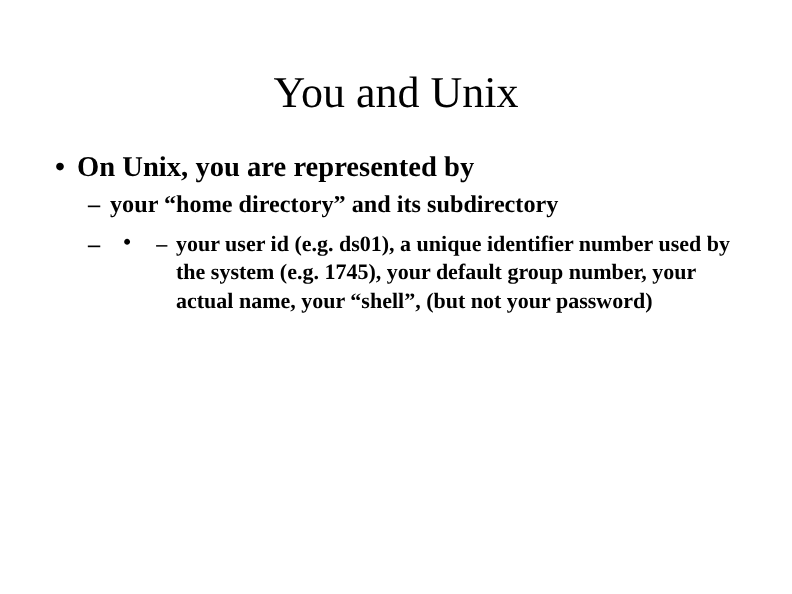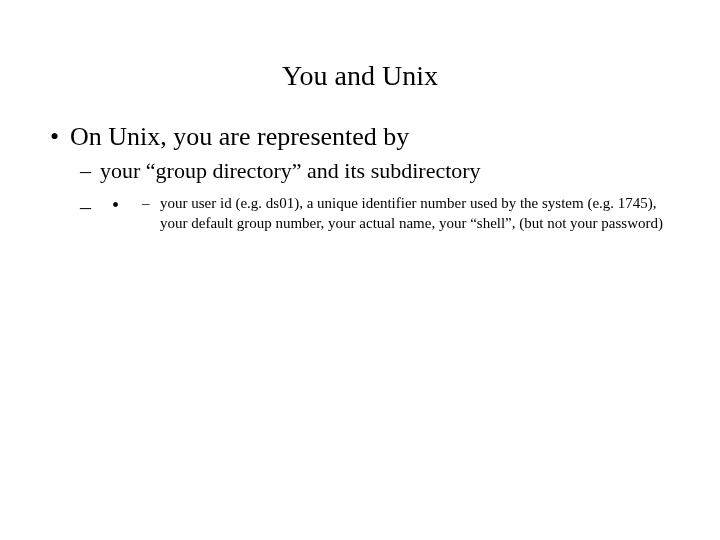--- a/index.html
+++ b/index.html
@@ -7,28 +7,29 @@
       width: 720px;
       height: 540px;
       background: #ffffff;
       font-family: "Times New Roman", Times, serif;
       color: #000000;
       padding: 60px 40px 40px 40px;
       position: relative;
     }
     .slide-title {
       text-align: center;
-      font-size: 28px;
+      font-size: 40px;
       font-weight: normal;
       margin-bottom: 30px;
     }
     .level-1 {
       font-size: 26px;
       list-style: none;
       padding-left: 30px;
+      font-weight: bold;
     }
     .level-1 > li::before {
       content: "•";
       position: absolute;
       margin-left: -20px;
     }
     .level-2 {
       font-size: 22px;
       list-style: none;
       padding-left: 30px;
@@ -44,21 +45,21 @@
       list-style: none;
       padding-left: 30px;
       margin-top: 10px;
     }
     .level-3 > li::before {
       content: "•";
       position: absolute;
       margin-left: -18px;
     }
     .level-4 {
-      font-size: 15px;
+      font-size: 20px;
       list-style: none;
       padding-left: 30px;
       margin-top: 10px;
       line-height: 1.3;
     }
     .level-4 > li {
       margin-bottom: 4px;
     }
     .level-4 > li::before {
       content: "–";
@@ -69,21 +70,21 @@
 </head>
 <body>
 
 <h1 class="slide-title">You and Unix</h1>
 
 <ul class="level-1">
   <li>
     <span>On Unix, you are represented by</span>
     <ul class="level-2">
       <li>
-        <span>your “group directory” and its subdirectory</span>
+        <span>your “home directory” and its subdirectory</span>
       </li>
       <li>
         <ul class="level-3">
           <li>
             <ul class="level-4">
               <li>
                 <span>your user id (e.g. ds01), a unique identifier number used by the system  (e.g. 1745), your default group number, your actual name, your “shell”, (but not your password)</span>
               </li>
             </ul>
           </li>

